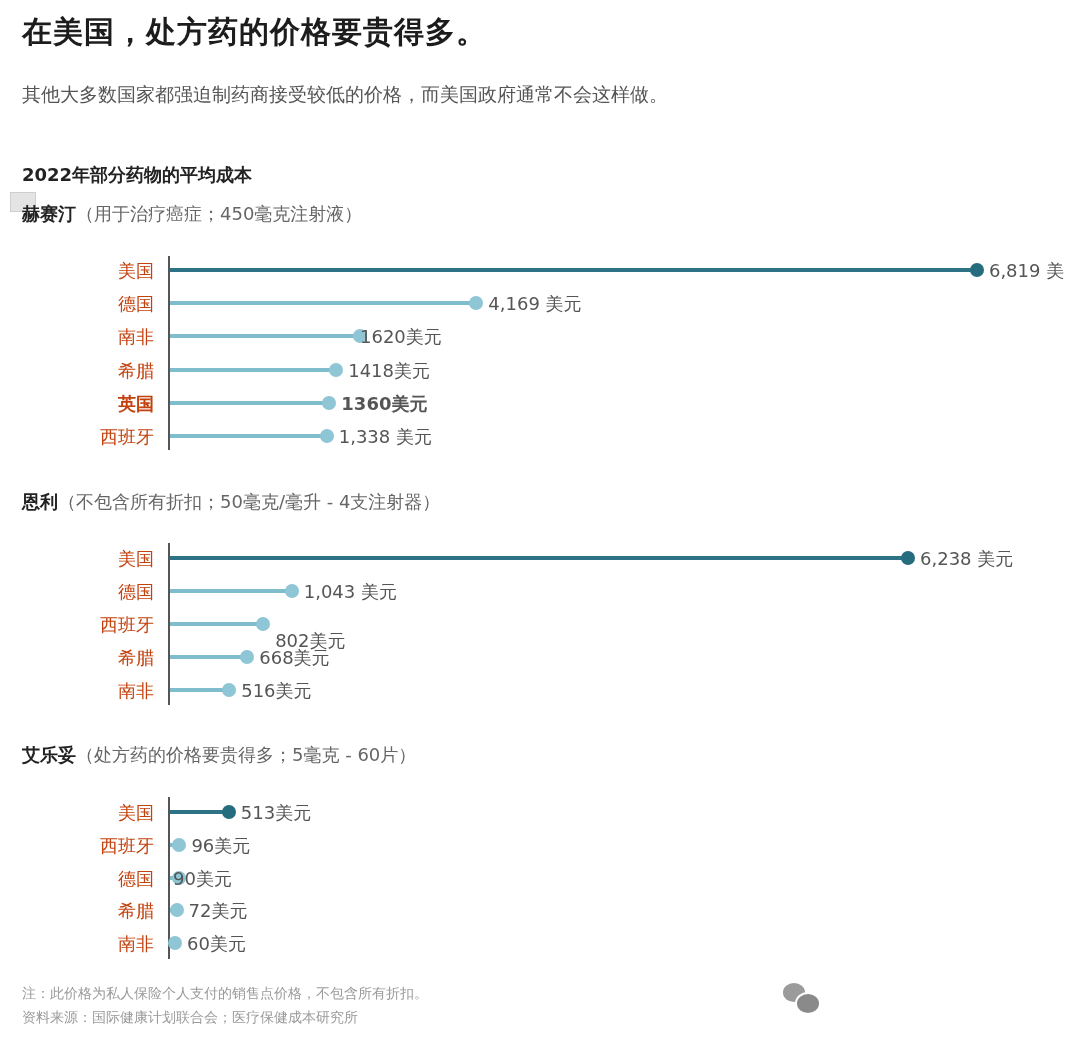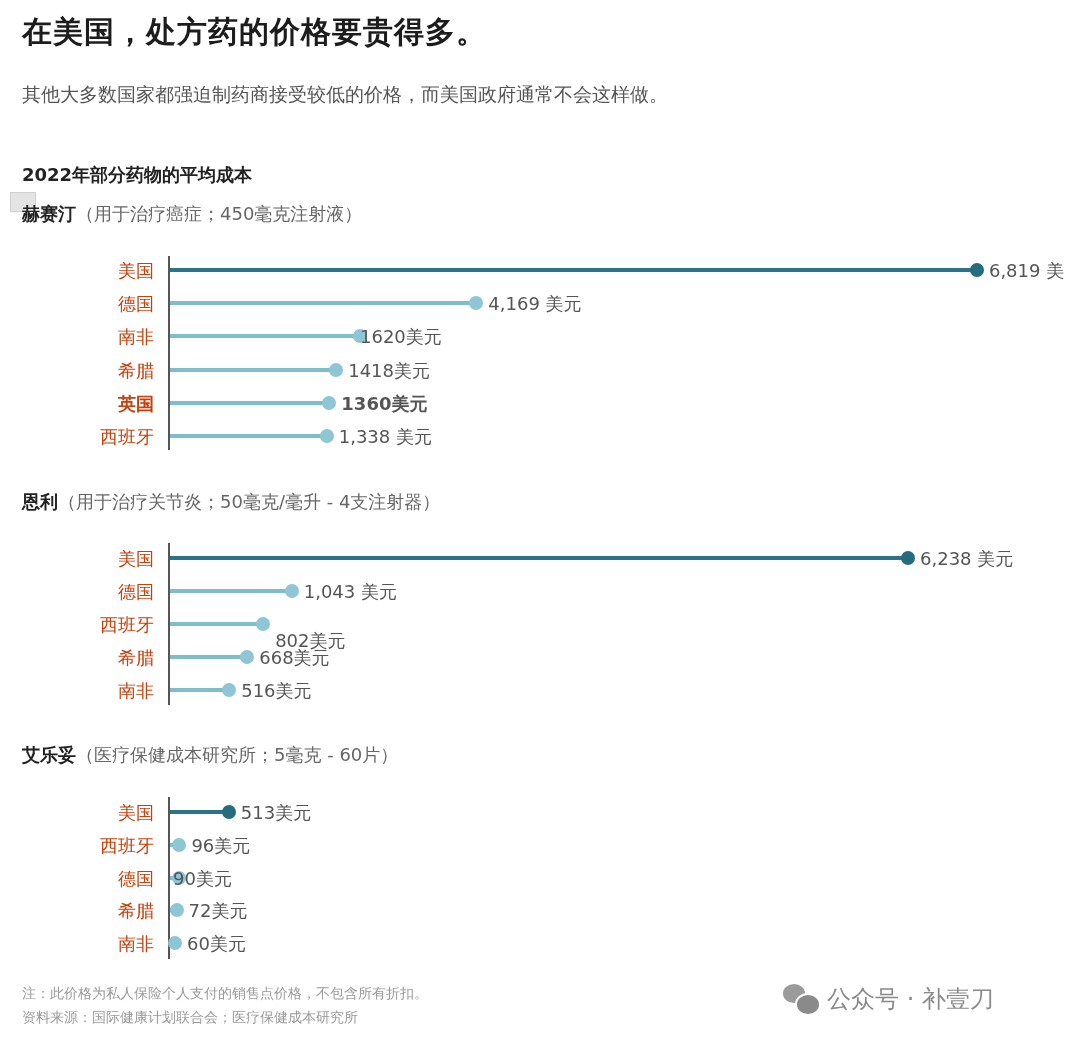--- a/index.html
+++ b/index.html
@@ -74,21 +74,21 @@
     </div>
     <div class="row" style="top: 421px;">
       <span class="label">西班牙</span>
       <span class="bar" style="width: 156.727px; background: rgb(127, 188, 204);"></span>
       <span class="dot" style="left: 319.727px; background: rgb(142, 198, 214);"></span>
       <span class="val" style="left: 338.727px;">1,338 美元</span>
     </div>
   </div>
 
 <div class="drug-heading" style="top:490px;">
-  <span class="name">恩利</span><span class="desc">（用于治疗关节炎；50毫克/毫升 - 4支注射器）</span>
+  <span class="name">恩利</span><span class="desc">（不包含所有折扣；50毫克/毫升 - 4支注射器）</span>
 </div>
 <div class="axis" style="top:543px;height:162px;"></div>
 <div id="chart-1">
     <div class="row" style="top: 543px;">
       <span class="label">美国</span>
       <span class="bar" style="width: 738.014px; background: rgb(46, 115, 133);"></span>
       <span class="dot" style="left: 901.014px; background: rgb(37, 108, 126);"></span>
       <span class="val" style="left: 920.014px;">6,238 美元</span>
     </div>
     <div class="row" style="top: 576px;">
@@ -111,21 +111,21 @@
     </div>
     <div class="row" style="top: 675px;">
       <span class="label">南非</span>
       <span class="bar" style="width: 59.2131px; background: rgb(127, 188, 204);"></span>
       <span class="dot" style="left: 222.213px; background: rgb(142, 198, 214);"></span>
       <span class="val" style="left: 241.213px;">516美元</span>
     </div>
   </div>
 
 <div class="drug-heading" style="top:743px;">
-  <span class="name">艾乐妥</span><span class="desc">（医疗保健成本研究所；5毫克 - 60片）</span>
+  <span class="name">艾乐妥</span><span class="desc">（处方药的价格要贵得多；5毫克 - 60片）</span>
 </div>
 <div class="axis" style="top:797px;height:162px;"></div>
 <div id="chart-2">
     <div class="row" style="top: 797px;">
       <span class="label">美国</span>
       <span class="bar" style="width: 58.8572px; background: rgb(46, 115, 133);"></span>
       <span class="dot" style="left: 221.857px; background: rgb(37, 108, 126);"></span>
       <span class="val" style="left: 240.857px;">513美元</span>
     </div>
     <div class="row" style="top: 829.8px;">
@@ -155,14 +155,13 @@
   </div>
 
 <div class="note" style="top:985px;">注：此价格为私人保险个人支付的销售点价格，不包含所有折扣。</div>
 <div class="note" style="top:1009px;">资料来源：国际健康计划联合会；医疗保健成本研究所</div>
 
 <div class="watermark">
   <span class="wx-icon">
       <span class="b1"></span>
       <span class="b2"></span>
     </span>
-  <span>公众号 · 补壹刀</span>
 </div>
 
 </body></html>

